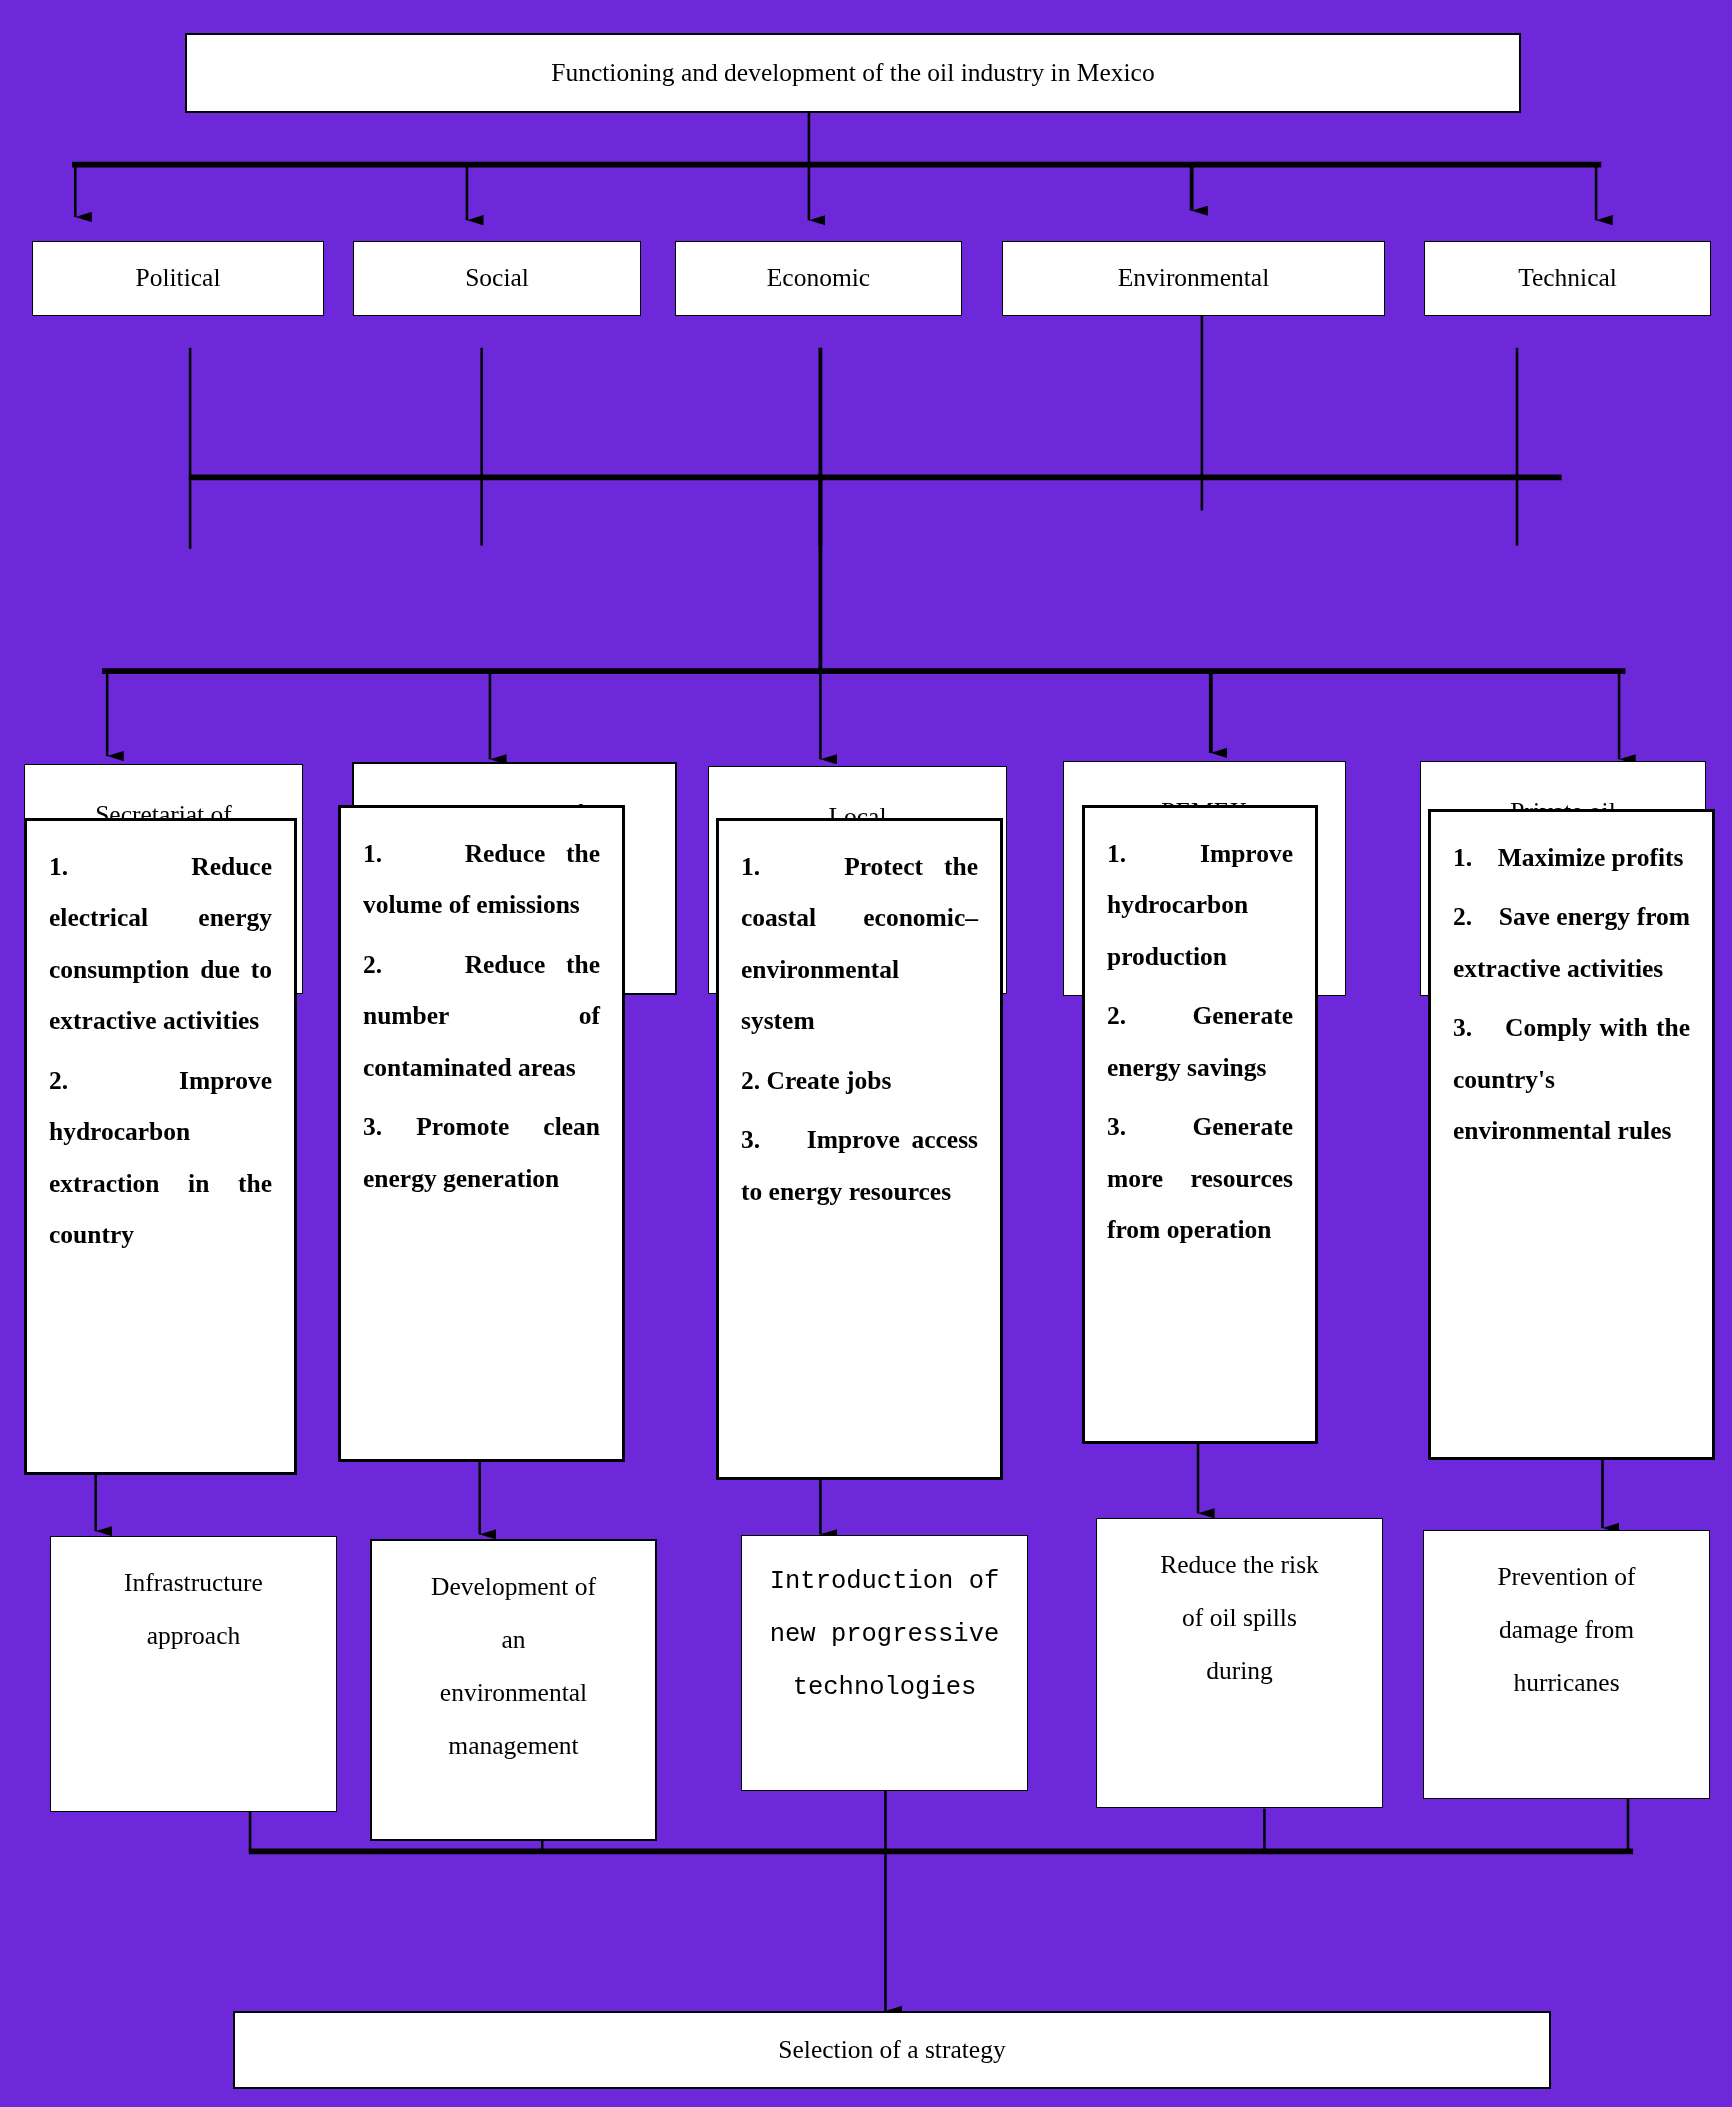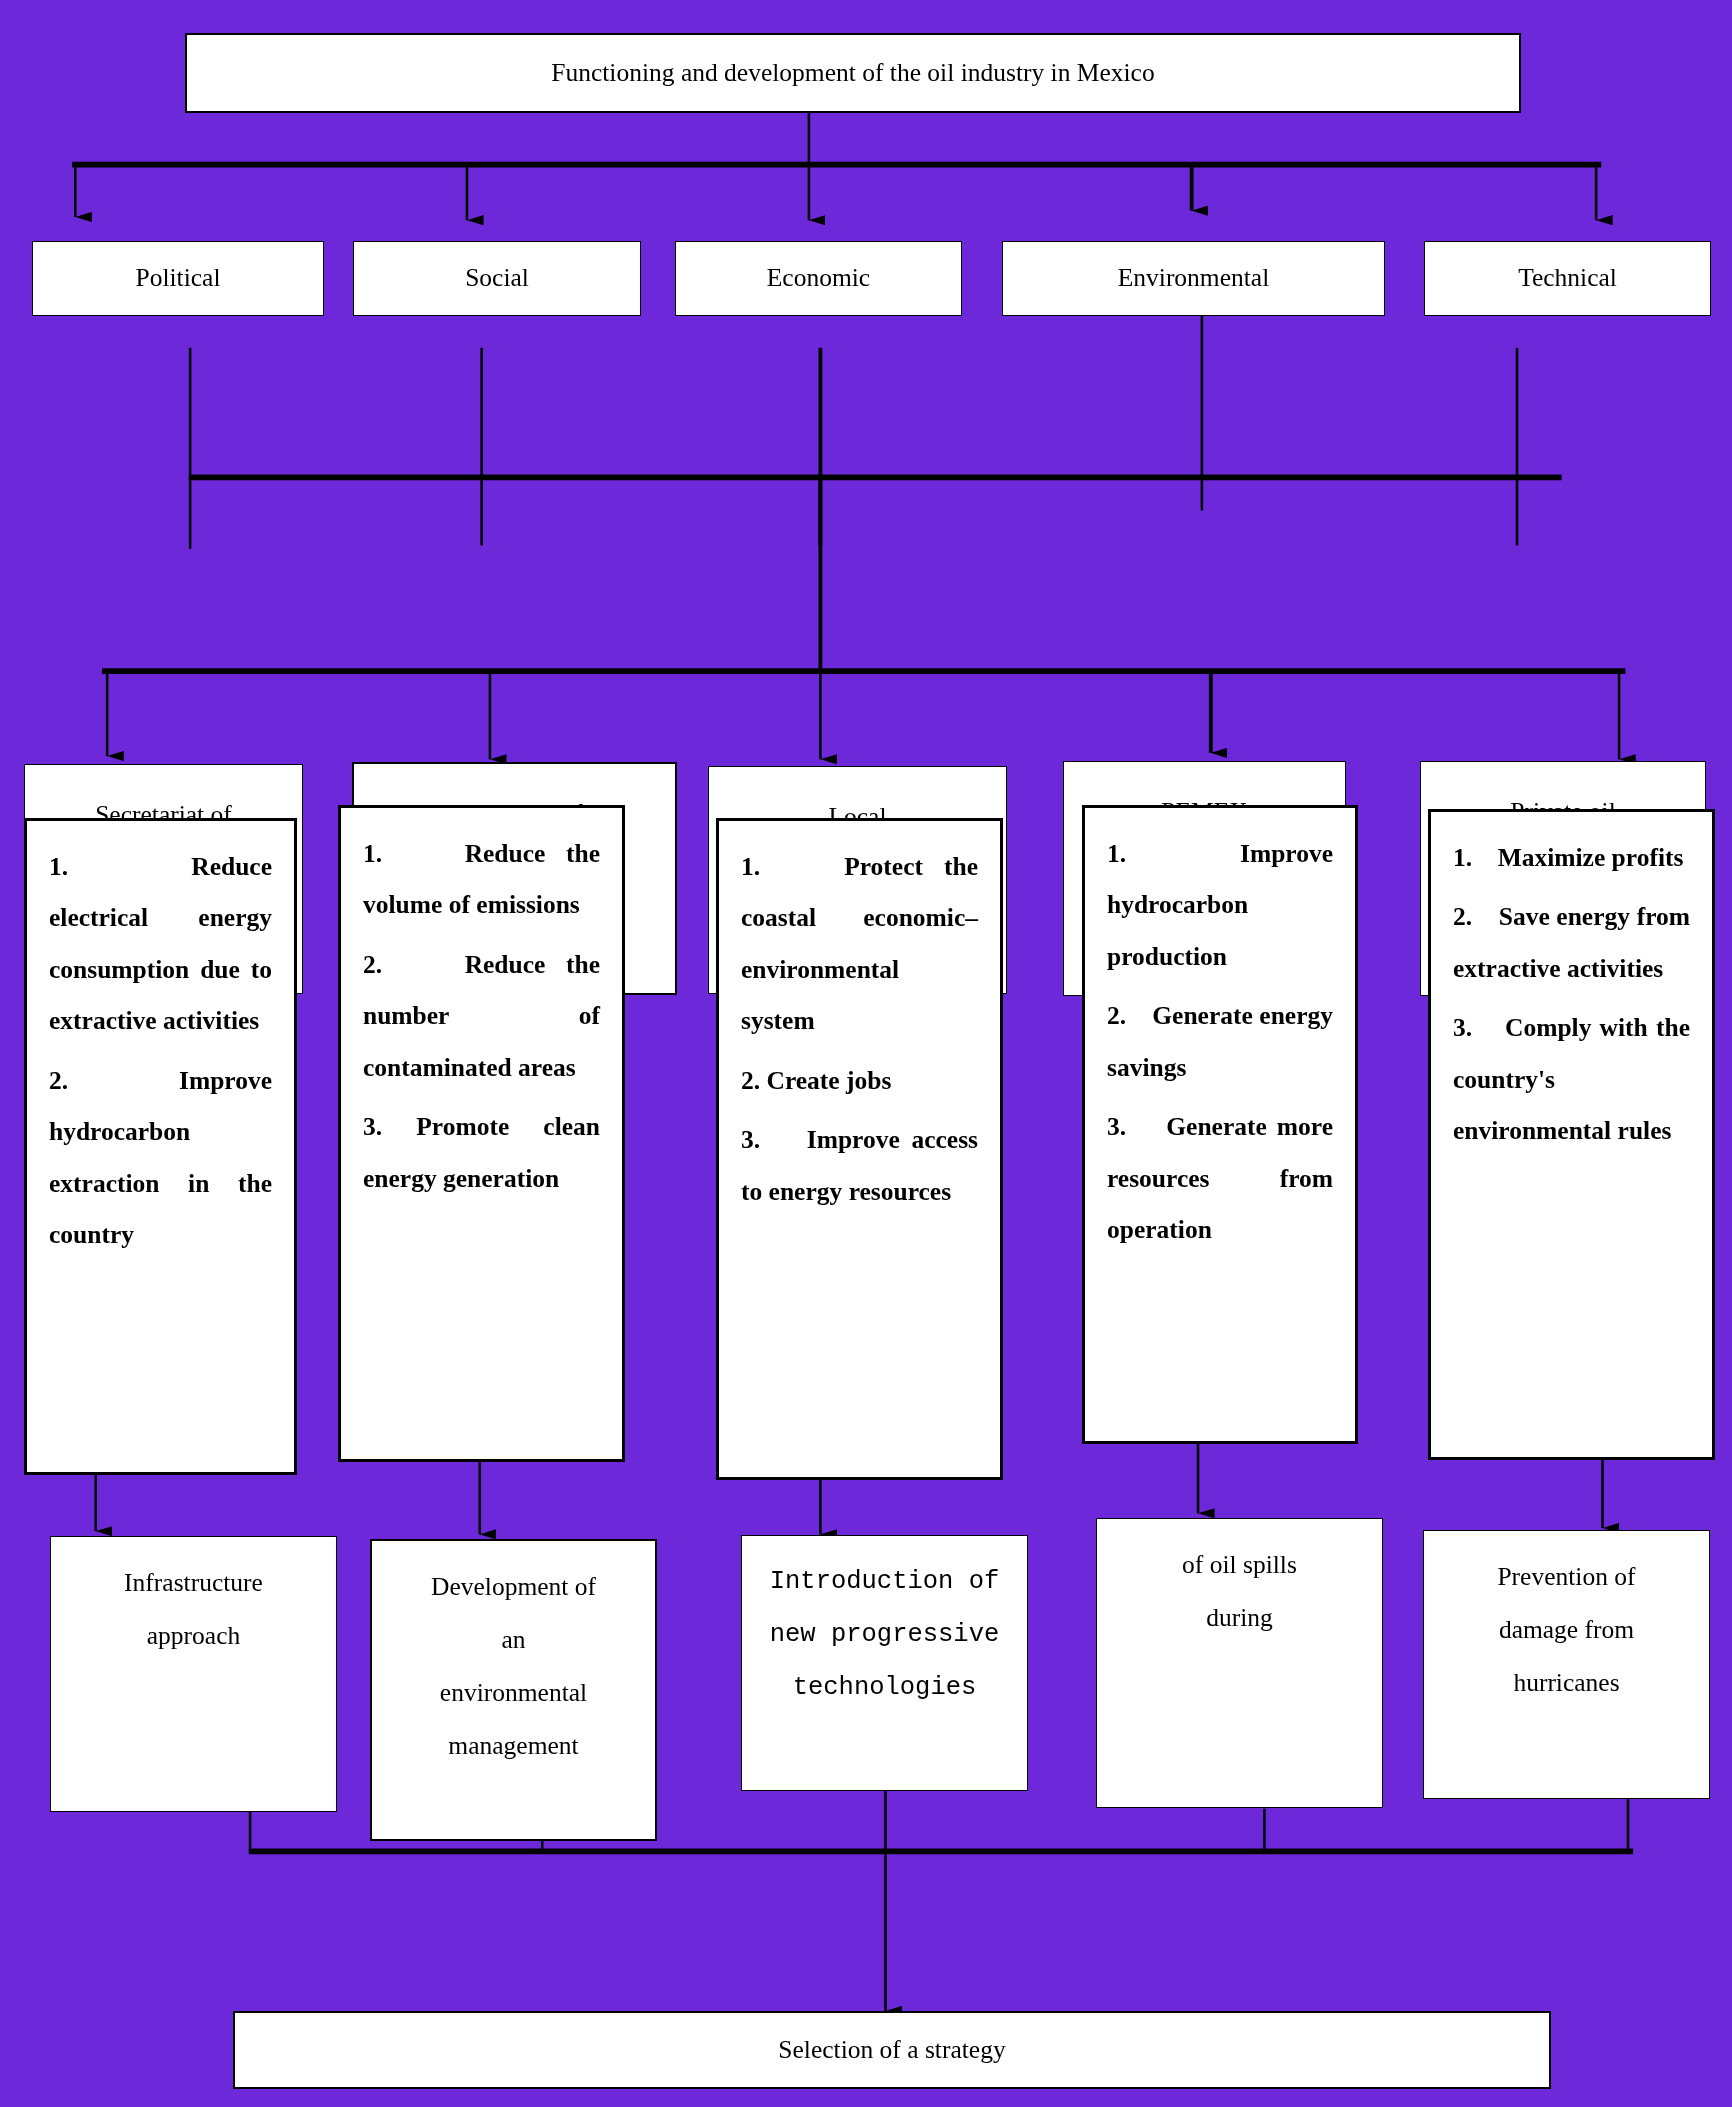--- a/index.html
+++ b/index.html
@@ -187,21 +187,21 @@
   </div>
 
   <div class="box goal-box" style="left:716px;top:818px;width:287px;height:662px;">
     <div class="inner">
       <p>1.&nbsp;&nbsp;&nbsp;&nbsp;Protect the coastal economic–environmental system</p>
       <p>2. Create jobs</p>
       <p>3.&nbsp;&nbsp;&nbsp;&nbsp;Improve access to energy resources</p>
     </div>
   </div>
 
-  <div class="box goal-box" style="left:1082px;top:805px;width:276px;height:639px;">
+  <div class="box goal-box" style="left:1082px;top:805px;width:236px;height:639px;">
     <div class="inner">
       <p>1.&nbsp;&nbsp;&nbsp;&nbsp;Improve hydrocarbon production</p>
       <p>2.&nbsp;&nbsp;&nbsp;&nbsp;Generate energy savings</p>
       <p>3.&nbsp;&nbsp;&nbsp;&nbsp;Generate more resources from operation</p>
     </div>
   </div>
 
   <div class="box goal-box" style="left:1428px;top:809px;width:287px;height:651px;">
     <div class="inner">
       <p>1.&nbsp;&nbsp;&nbsp;&nbsp;Maximize profits</p>
@@ -229,20 +229,21 @@
   <div class="box outcome-box" style="left:741px;top:1535px;width:287px;height:256px;font-family:Liberation Mono, monospace;">
     <div class="inner">
       <div class="ln">Introduction of</div>
       <div class="ln">new progressive</div>
       <div class="ln">technologies</div>
     </div>
   </div>
 
   <div class="box outcome-box" style="left:1096px;top:1518px;width:287px;height:290px;">
     <div class="inner">
+      <div class="ln">Reduce the risk</div>
       <div class="ln">of oil spills</div>
       <div class="ln">during</div>
     </div>
   </div>
 
   <div class="box outcome-box" style="left:1423px;top:1530px;width:287px;height:269px;">
     <div class="inner">
       <div class="ln">Prevention of</div>
       <div class="ln">damage from</div>
       <div class="ln">hurricanes</div>

